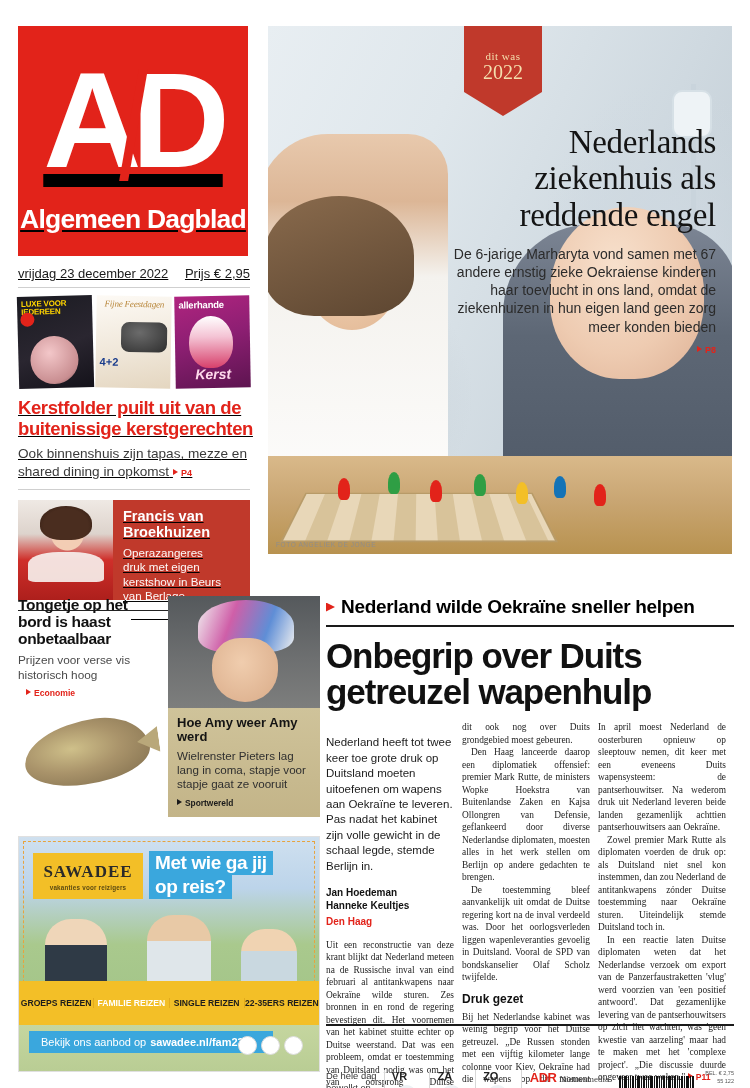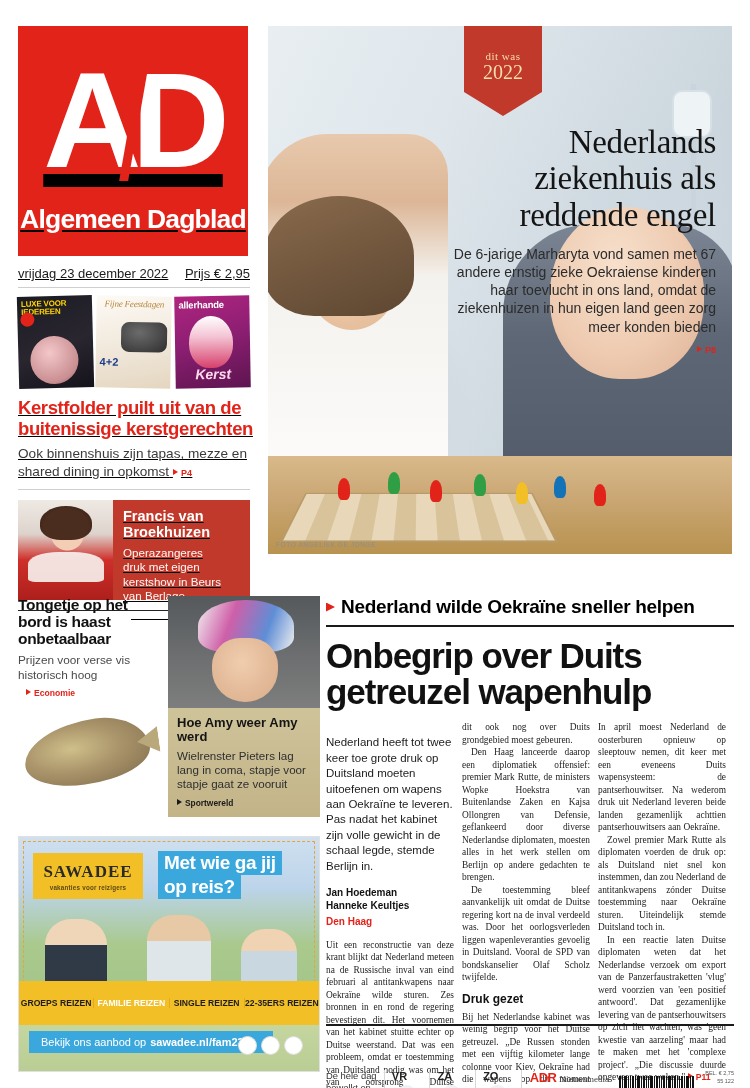--- a/index.html
+++ b/index.html
@@ -169,21 +169,21 @@
 
   
   .ad{position:absolute;left:18px;top:836px;width:302px;height:236px;
       background:linear-gradient(180deg,#cfe0ef 0%,#bcd4ea 22%,#a9c98d 46%,#9dbf84 100%);
       overflow:hidden;border:1px solid #e0e0e0;}
   .ad .dash{position:absolute;inset:4px;border:1px dashed #e8a33d;}
   .ad .logo{position:absolute;left:14px;top:16px;width:110px;height:46px;background:#f3bf27;
     display:flex;flex-direction:column;align-items:center;justify-content:center;}
   .ad .logo .l1{font-family:"Liberation Serif",serif;font-weight:700;font-size:17px;color:#2a2a2a;letter-spacing:1px;}
   .ad .logo .l2{font-size:6.3px;font-weight:700;color:#5c4a12;letter-spacing:.2px;margin-top:2px;}
-  .ad .banner{position:absolute;left:139px;top:14px;width:158px;}
+  .ad .banner{position:absolute;left:130px;top:14px;width:158px;}
   .ad .banner .bl{background:#3aa7dd;color:#fff;font-size:19px;font-weight:800;line-height:1.06;
      padding:2px 6px;display:inline-block;letter-spacing:-0.4px;}
   .ad .people{position:absolute;left:0;right:0;top:74px;height:90px;}
   .ad .p1{position:absolute;left:26px;top:8px;width:62px;height:82px;
     background:linear-gradient(180deg,#efd6b9 0 26px,#2f3a46 26px 100%);border-radius:26px 26px 6px 6px;}
   .ad .p2{position:absolute;left:128px;top:4px;width:64px;height:86px;
     background:linear-gradient(180deg,#e8c9a6 0 26px,#dfe6ea 26px 100%);border-radius:26px 26px 6px 6px;}
   .ad .p3{position:absolute;left:222px;top:18px;width:56px;height:72px;
     background:linear-gradient(180deg,#f0d3b2 0 22px,#c9d8e0 22px 100%);border-radius:24px 24px 6px 6px;}
   .ad .kidsrow{position:absolute;left:0;right:0;bottom:0;height:62px;

